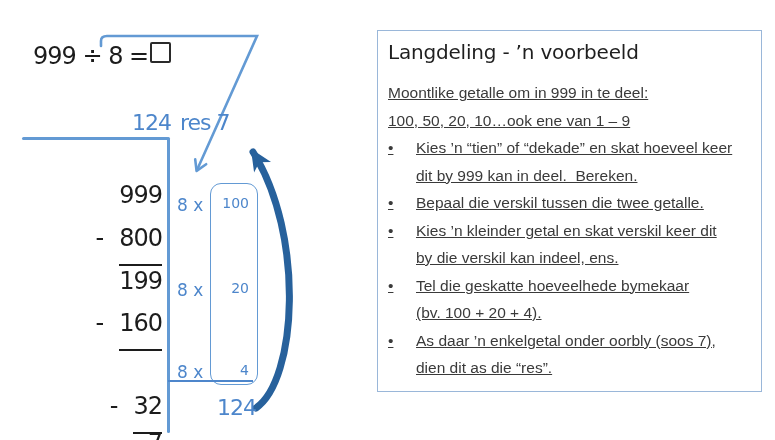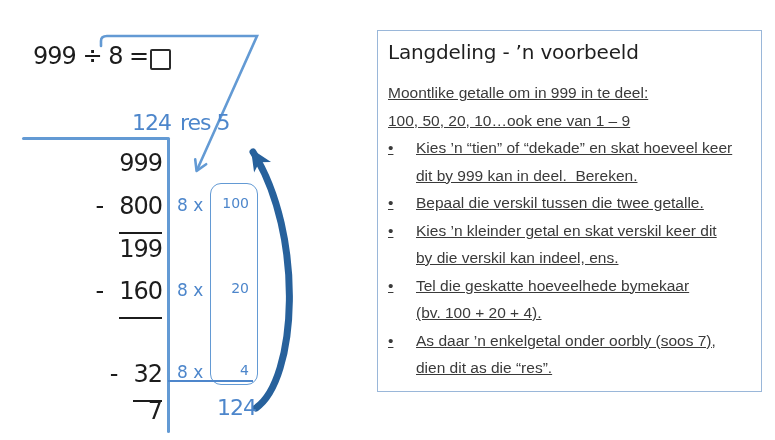--- a/index.html
+++ b/index.html
@@ -12,21 +12,21 @@
     overflow: hidden;
     font-family: "Liberation Sans", sans-serif;
   }
 
   
   .hand { font-family: "DejaVu Sans", sans-serif; color: var(--ink); letter-spacing: -1px; }
   .bluehand { color: var(--hand_blue); }
 
   .equation {
     position: absolute; left: 33px; top: 42px;
-    display: flex; align-items: flex-end; gap: 2px;
+    display: flex; align-items: flex-start; gap: 2px;
     font-size: 24px;
   }
   .ansbox {
     display: inline-block; width: 21px; height: 21px;
     border: 2.2px solid #2a2a2a; border-radius: 2px; background: #fff;
   }
 
   .quotient-line {
     position: absolute; left: 132px; top: 110px;
     font-size: 22px; display: flex; gap: 9px;
@@ -36,21 +36,21 @@
     position: absolute; left: 22px; top: 137px;
     width: 147px; height: 2.6px; background: var(--line_blue); border-radius: 2px;
   }
   .vline {
     position: absolute; left: 167px; top: 137px;
     width: 2.6px; height: 296px; background: var(--line_blue); border-radius: 2px;
   }
 
   .num-row {
     position: absolute; left: 58px; width: 104px;
-    text-align: right; font-size: 24px;
+    text-align: right; font-size: 24px; margin-top: 32px;
   }
   .minus { display: inline-block; margin-right: 15px; letter-spacing: 0; }
   .u { border-bottom: 2.4px solid var(--ink); padding-bottom: 12px; }
 
   .factor {
     position: absolute; left: 177px;
     font-size: 17px; letter-spacing: 0;
   }
   .mult {
     position: absolute; left: 208px; width: 46px;
@@ -117,21 +117,21 @@
     <path class="loop" d="M 256,408 C 297,380 305,235 253,152" marker-end="url(#fhead)"></path>
   </svg>
 
   <div class="equation hand">
     <span>999 ÷ 8 =</span>
     <span class="ansbox"></span>
   </div>
 
   <div class="quotient-line hand bluehand">
     <span>124</span>
-    <span>res 5</span>
+    <span>res 7</span>
   </div>
 
   <div class="hline"></div>
   <div class="vline"></div>
 
   <div class="num-row hand" style="top:149px">
     <span>999</span>
   </div>
 
   <div class="num-row hand" style="top:192px">

